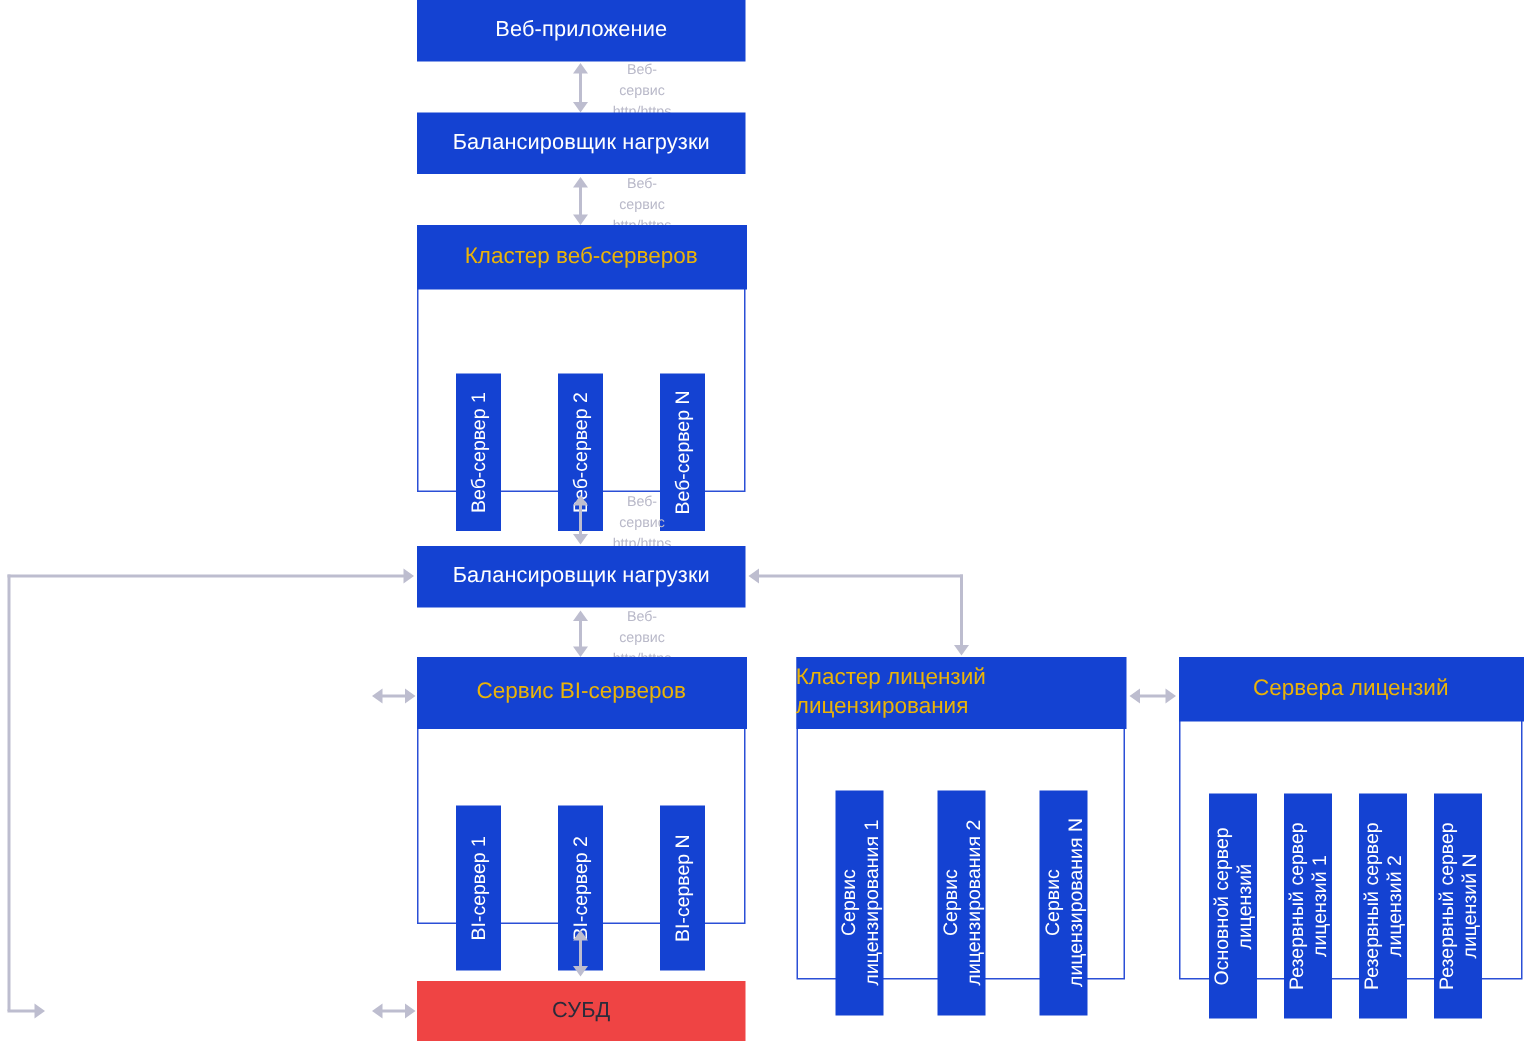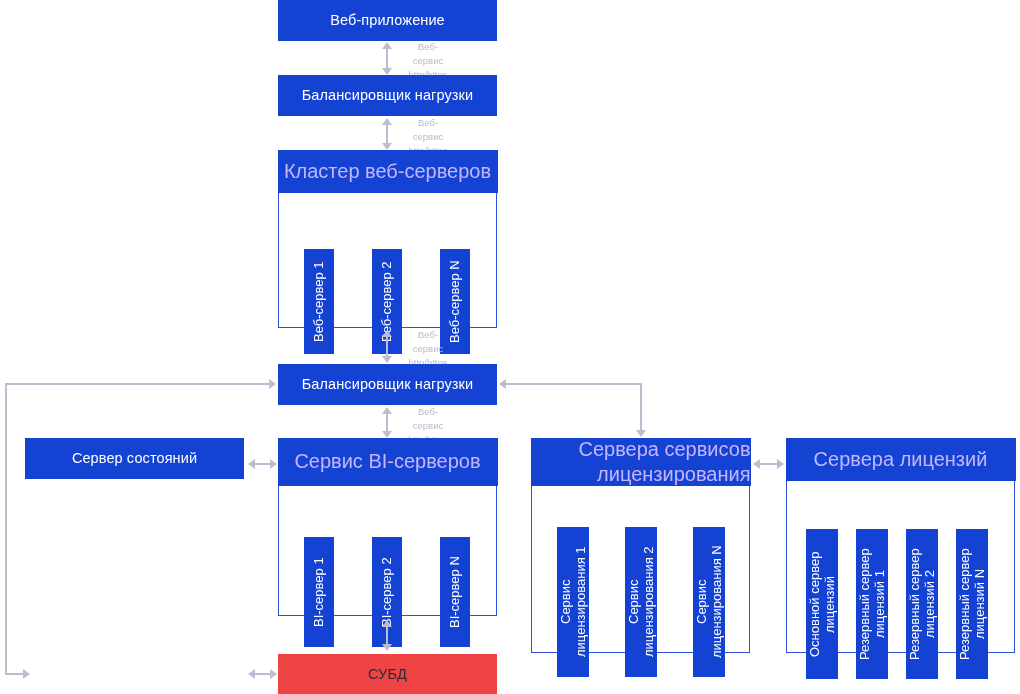--- a/index.html
+++ b/index.html
@@ -40,26 +40,26 @@
     position:absolute;
     box-sizing:border-box;
     border:1.5px solid #2b4fd6;
     background:#ffffff;
   }
   .cluster > .cluster-head{
     position:absolute;
     left:-1.5px; right:-1.5px; top:-1.5px;
     box-sizing:border-box;
     background:#1442d2;
-    color:#c4b5fd;
-    display:flex;
-    align-items:center;
-    justify-content:center;
-    text-align:right;
-    font-size:20px;
+    color:#eab308;
+    display:flex;
+    align-items:center;
+    justify-content:center;
+    text-align:left;
+    font-size:15px;
     line-height:1.25;
   }
   .cluster > .cluster-body{
     position:absolute;
     left:0; right:0; bottom:0;
     display:flex;
     align-items:center;
     justify-content:center;
   }
 
@@ -152,41 +152,40 @@
   <div class="arrow right" style="left:269px;top:379px;"></div>
   <div class="vline" style="left:5px;top:383px;height:291px;"></div>
   <div class="hline" style="left:5px;top:673px;width:20px;"></div>
   <div class="arrow right" style="left:23px;top:669px;"></div>
 
   <div class="arrow left" style="left:499px;top:379px;"></div>
   <div class="hline" style="left:506px;top:383px;width:136px;"></div>
   <div class="vline" style="left:640px;top:383px;height:48px;"></div>
   <div class="arrow down" style="left:636px;top:430px;"></div>
 
-  <div class="box" style="left:25px;top:438px;width:219px;height:41px;">Сервер состояний</div>
 
   <div class="arrow left" style="left:248px;top:459px;"></div>
   <div class="hline" style="left:253px;top:463px;width:18px;"></div>
   <div class="arrow right" style="left:270px;top:459px;"></div>
 
   <div class="cluster" style="left:278px;top:438px;width:219px;height:178px;">
     <div class="cluster-head" style="height:48px;">Сервис BI-серверов</div>
     <div class="cluster-body" style="top:48px;height:130px;">
       <div class="vnode" style="left:25px;top:50px;width:30px;height:110px;">BI-сервер 1</div>
       <div class="vnode" style="left:93px;top:50px;width:30px;height:110px;">BI-сервер 2</div>
       <div class="vnode" style="left:161px;top:50px;width:30px;height:110px;">BI-сервер N</div>
     </div>
   </div>
 
   <div class="arrow up" style="left:382px;top:620px;"></div>
   <div class="vline" style="left:386px;top:622px;height:23px;"></div>
   <div class="arrow down" style="left:382px;top:644px;"></div>
 
   <div class="cluster" style="left:531px;top:438px;width:219px;height:215px;">
-    <div class="cluster-head" style="height:48px;">Сервера сервисов лицензирования</div>
+    <div class="cluster-head" style="height:48px;">Кластер лицензий лицензирования</div>
     <div class="cluster-body" style="top:48px;height:167px;">
       <div class="vnode" style="left:25px;top:40px;width:32px;height:150px;">Сервис
 лицензирования 1</div>
       <div class="vnode" style="left:93px;top:40px;width:32px;height:150px;">Сервис
 лицензирования 2</div>
       <div class="vnode" style="left:161px;top:40px;width:32px;height:150px;">Сервис
 лицензирования N</div>
     </div>
   </div>
 

